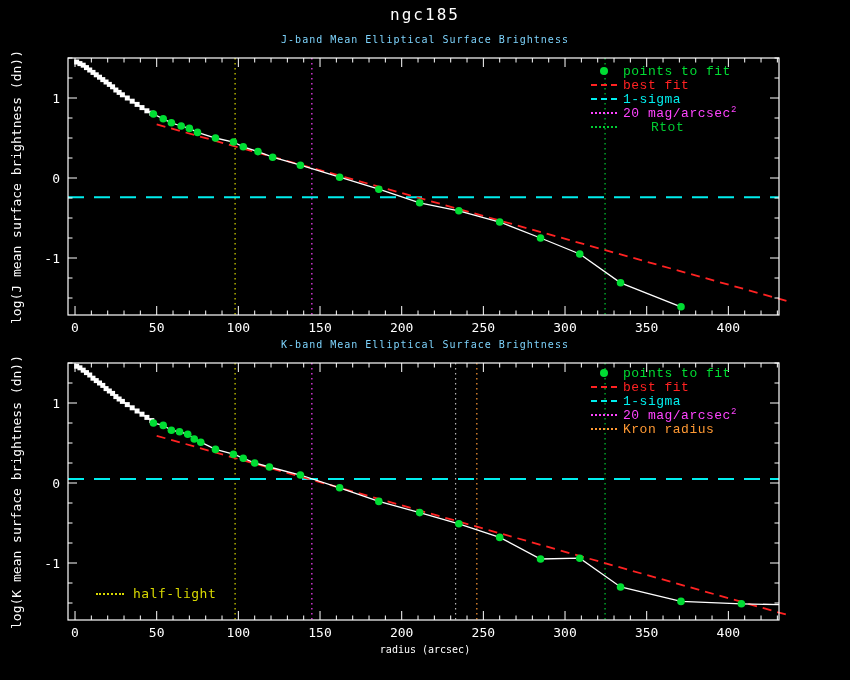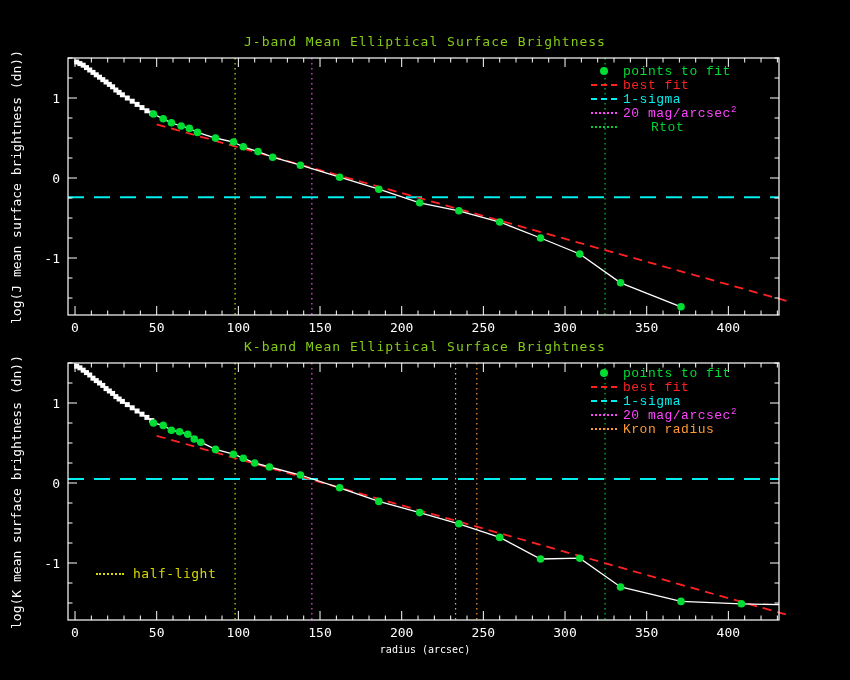--- a/index.html
+++ b/index.html
@@ -1,22 +1,22 @@
 <!DOCTYPE html>
 <html><head>
 <meta charset="utf-8">
 <style>
   html,body{margin:0;padding:0;background:#000;}
   .figure{position:relative;width:850px;height:680px;background:#000;
           font-family:"DejaVu Sans Mono",monospace;overflow:hidden;}
   #chart-svg{position:absolute;left:0;top:0;}
   .title{position:absolute;left:0;top:5px;width:100%;text-align:center;color:#fff;
          font-size:16px;letter-spacing:2px;}
-  .subtitle{position:absolute;left:0;width:100%;text-align:center;color:#84cc16;
-            font-size:13px;letter-spacing:1px;}
+  .subtitle{position:absolute;left:0;width:100%;text-align:center;color:#7dd3fc;
+            font-size:10px;letter-spacing:1px;}
   .ylabel{position:absolute;color:#fff;font-size:13px;white-space:nowrap;
           transform:translate(-50%,-50%) rotate(-90deg);}
   .xlabel{position:absolute;left:0;width:100%;text-align:center;color:#fff;font-size:10px;}
   .legend{position:absolute;}
   .lg-row{display:flex;align-items:center;height:14px;font-size:13px;letter-spacing:.5px;font-family:Liberation Mono, monospace;}
   .mk{width:26px;flex:0 0 26px;margin-right:6px;}
   .mk-dash{height:0;border-top:2px dashed;}
   .mk-dots{height:0;border-top:2px dotted;}
   .mk-dot{height:9px;display:flex;justify-content:center;align-items:center;border:none;}
   .dotball{width:8px;height:8px;border-radius:50%;display:inline-block;}
@@ -395,20 +395,21 @@
         <text x="483.36250861474844" y="637" text-anchor="middle" fill="#ffffff" stroke="none">250</text>
         <text x="565.0303239145417" y="637" text-anchor="middle" fill="#ffffff" stroke="none">300</text>
         <text x="646.6981392143349" y="637" text-anchor="middle" fill="#ffffff" stroke="none">350</text>
         <text x="728.3659545141282" y="637" text-anchor="middle" fill="#ffffff" stroke="none">400</text>
         <text x="60" y="567.5" text-anchor="end" fill="#ffffff" stroke="none">-1</text>
         <text x="60" y="487.5" text-anchor="end" fill="#ffffff" stroke="none">0</text>
         <text x="60" y="407.5" text-anchor="end" fill="#ffffff" stroke="none">1</text>
       </g>
     </svg>
 
+  <div class="title">ngc185</div>
   <div class="subtitle" style="top:34px">J-band Mean Elliptical Surface Brightness</div>
   <div class="subtitle" style="top:339px">K-band Mean Elliptical Surface Brightness</div>
 
   <div class="ylabel" style="left:16px;top:187px">log(J mean surface brightness (dn))</div>
   <div class="ylabel" style="left:16px;top:492px">log(K mean surface brightness (dn))</div>
   <div class="xlabel" style="top:644px">radius (arcsec)</div>
 
   <div class="legend" id="legend-0" style="left:591px;top:64px">
       <div class="lg-row">
         <span class="mk mk-dot">
@@ -451,17 +452,17 @@
       <div class="lg-row">
         <span class="mk mk-dots" style="border-top-color: rgb(255, 68, 255);"></span>
         <span style="color: rgb(255, 68, 255);">20 mag/arcsec<sup>2</sup></span>
       </div>
       <div class="lg-row">
         <span class="mk mk-dots" style="border-top-color: rgb(255, 153, 51);"></span>
         <span style="color: rgb(255, 153, 51); text-align: center;">Kron radius</span>
       </div>
     </div>
 
-  <div class="annot" style="left:96px;top:566px">
+  <div class="annot" style="left:96px;top:586px">
     <span class="annot-marker" id="half-light-marker" style="border-top-color: rgb(217, 217, 0);"></span>
     <span class="annot-label" id="half-light-label" style="color: rgb(217, 217, 0);">half-light</span>
   </div>
 </div>
 
 </body></html>

